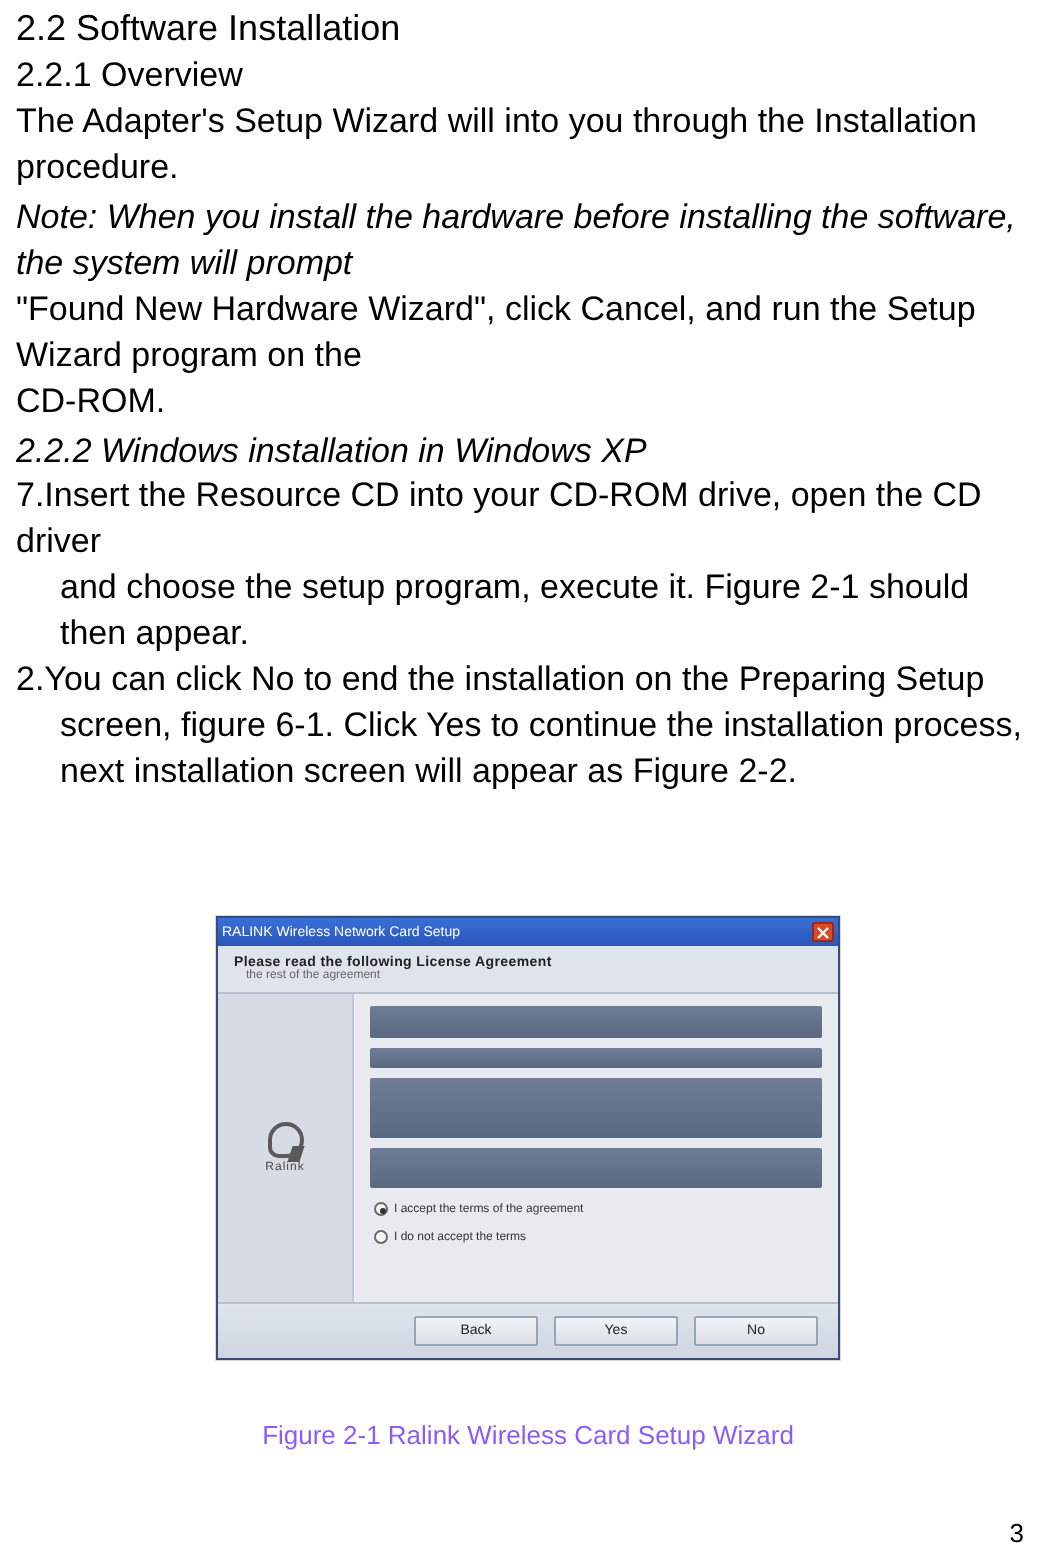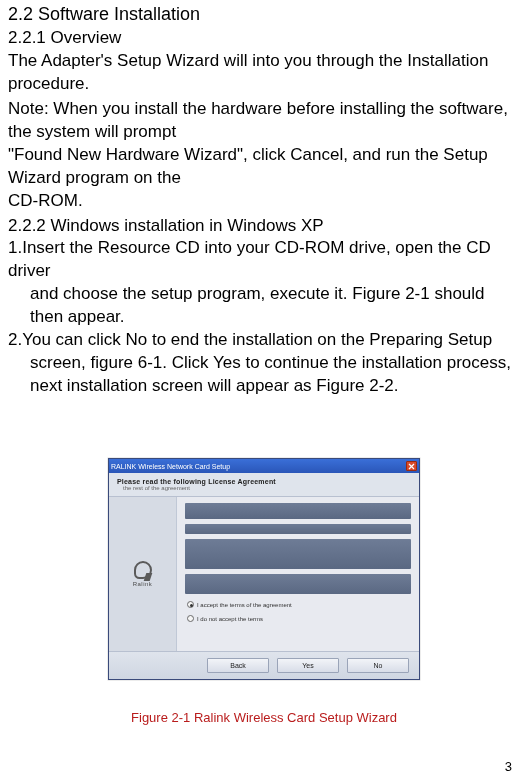--- a/index.html
+++ b/index.html
@@ -18,20 +18,21 @@
     }
     .body-text {
       font-size: 17px;
       line-height: 1.35;
     }
     .indent {
       padding-left: 22px;
     }
     .gap-above {
       margin-top: 2px;
+      font-style: italic;
     }
     .figure-area {
       display: flex;
       flex-direction: column;
       align-items: center;
       margin-top: 60px;
     }
     .wizard-window {
       width: 312px;
       height: 222px;
@@ -168,41 +169,41 @@
       font-size: 7px;
       color: #222;
       display: flex;
       align-items: center;
       justify-content: center;
       cursor: pointer;
     }
     .caption {
       margin-top: 30px;
       font-size: 13px;
-      color: #b91c1c;
+      color: #8b5cf6;
       text-align: center;
     }
     .page-num {
       position: absolute;
       bottom: 10px;
       right: 18px;
       font-size: 13px;
     }
   </style>
 </head>
 <body>
 
 <div class="h-section">2.2 Software Installation</div>
 <div class="body-text">2.2.1 Overview</div>
 <div class="body-text">The Adapter's Setup Wizard will into you through the Installation procedure.</div>
 <div class="body-text gap-above">Note: When you install the hardware before installing the software, the system will prompt</div>
 <div class="body-text">"Found New Hardware Wizard", click Cancel, and run the Setup Wizard program on the</div>
 <div class="body-text">CD-ROM.</div>
 <div class="body-text gap-above">2.2.2 Windows installation in Windows XP</div>
-<div class="body-text">1.Insert the Resource CD into your CD-ROM drive, open the CD driver</div>
+<div class="body-text">7.Insert the Resource CD into your CD-ROM drive, open the CD driver</div>
 <div class="body-text indent">and choose the setup program, execute it. Figure 2-1 should then appear.</div>
 <div class="body-text">2.You can click No to end the installation on the Preparing Setup</div>
 <div class="body-text indent">screen, figure 6-1.  Click Yes to continue the installation process, next installation screen will appear as Figure 2-2.</div>
 
 <div class="figure-area">
   <div class="wizard-window">
     <div class="titlebar">
       <span>RALINK Wireless Network Card Setup</span>
       <span class="close-btn">
         <svg width="7" height="7" viewBox="0 0 7 7">

